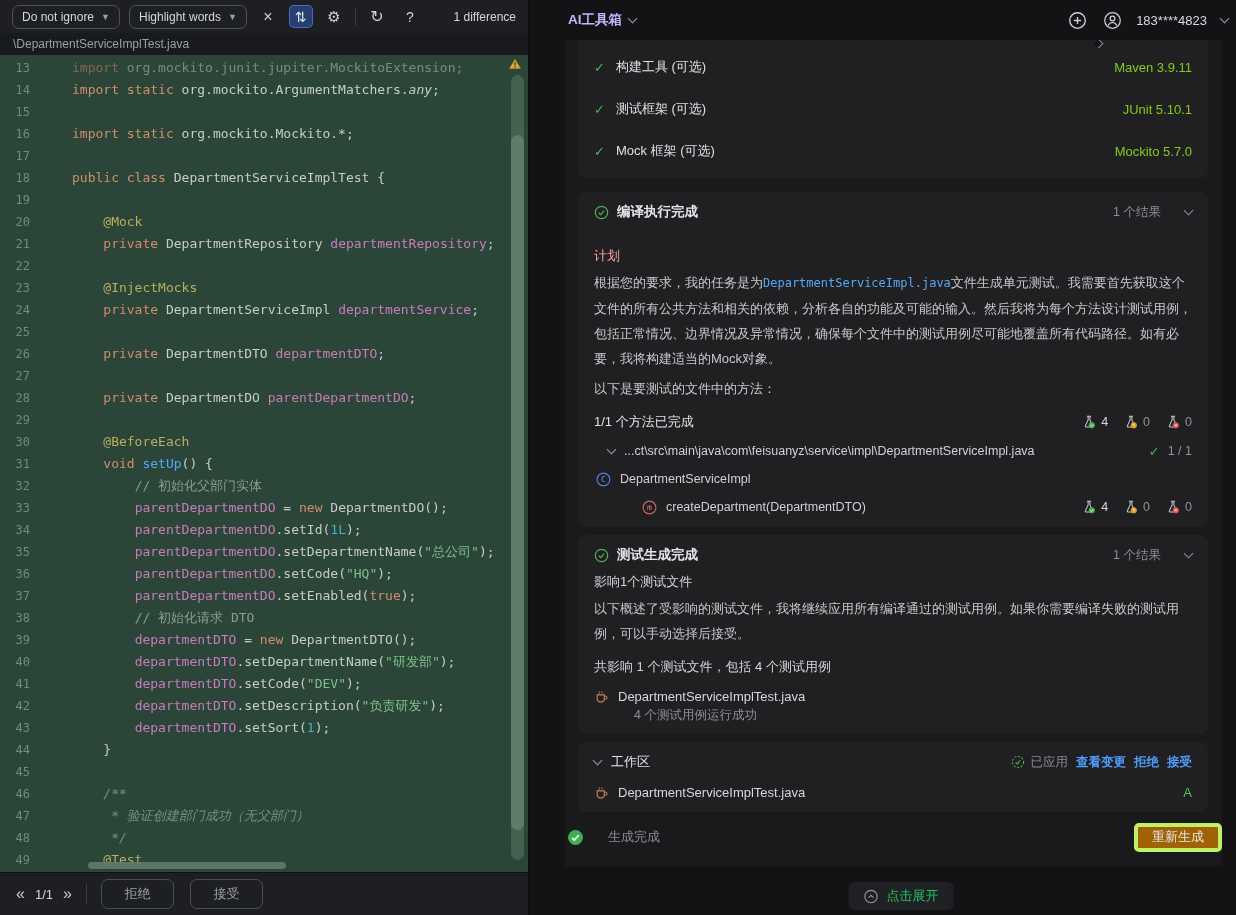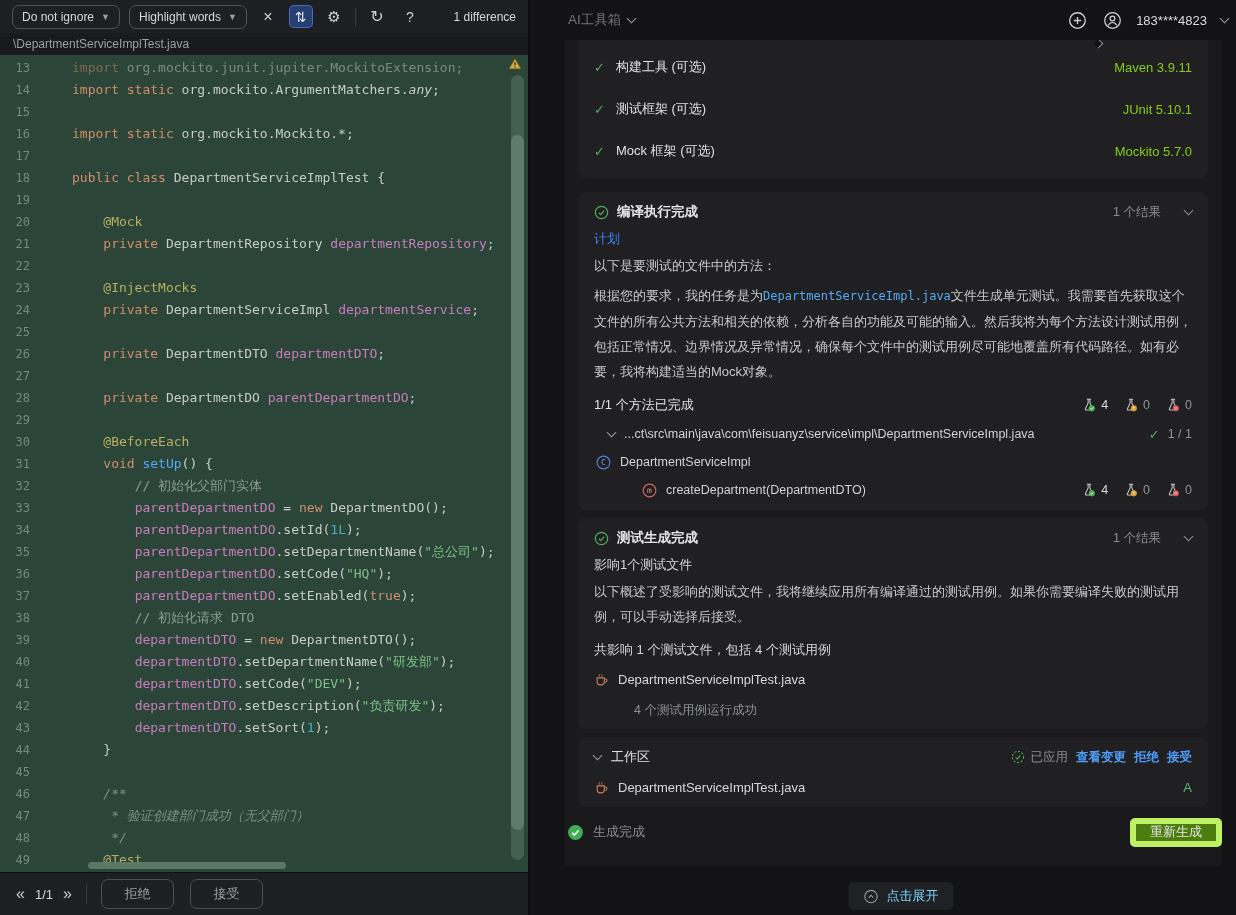--- a/index.html
+++ b/index.html
@@ -33,63 +33,63 @@
   .diff-footer{height:43px;flex:none;background:#1e1f22;border-top:1px solid #0e0f10;display:flex;align-items:center;padding:0 16px;gap:10px}
   .nav-arrow{color:#c9ccd2;font-size:16px;cursor:pointer;line-height:1}
   .nav-pos{font-size:13px;color:#d5d7dd}
   .df-sep{width:1px;height:20px;background:#3a3d42;margin:0 4px}
   .df-btn{width:73px;height:30px;border:1px solid #4b4e54;border-radius:7px;background:transparent;
           color:#9da0a6;font-size:13px;display:flex;align-items:center;justify-content:center;cursor:pointer;
           font-family:inherit}
   
   .right{position:absolute;left:530px;top:0;width:706px;height:915px;background:#131315;overflow:hidden}
   .rp-header{height:40px;display:flex;align-items:center;padding:0 12px 0 38px;gap:7px}
-  .rp-title{font-size:13.5px;font-weight:400;color:#737373}
+  .rp-title{font-size:13.5px;font-weight:700;color:#c4b5fd}
   .cv{display:inline-block;width:7px;height:7px;border-right:1.6px solid currentColor;border-bottom:1.6px solid currentColor}
   .cv.down{transform:rotate(45deg);margin-top:-4px}
   .cv.right{transform:rotate(-45deg)}
   .rp-actions{margin-left:auto;display:flex;align-items:center;gap:16px;color:#cfd1d5}
   .account{display:flex;align-items:center;gap:14px;font-size:13px;color:#d8dade}
   .account .cv{margin-right:-4px}
   .thread{position:absolute;left:35px;right:14px;top:40px;height:826px;background:#1a1a1c;overflow:hidden}
   .card{background:#202022;border-radius:8px;margin:0 14px 0 13px;padding:10px 16px}
   .card.env{margin-top:-16px;padding-top:6px;padding-bottom:6px}
   .frag{height:16px;position:relative}
   .frag::after{content:"";position:absolute;left:70px;top:2px;width:40px;height:3px;background:#9a9da2;opacity:.55;border-radius:1px}
   .env-row{height:42px;display:flex;align-items:center;font-size:13px}
   .env-check{color:#4db05a;font-size:13px;margin-right:11px}
   .env-label{color:#dfe0e3}
   .env-value{margin-left:auto;color:#84cc16}
   .sec-head{display:flex;align-items:center;gap:8px;height:20px}
   .sec-title{font-size:13.5px;color:#e3e4e7;font-weight:600}
   .sec-result{margin-left:auto;display:flex;align-items:center;gap:24px;color:#8a8d93;font-size:12.5px;cursor:pointer}
-  .plan{color:#3b82f6;font-size:13px;margin-top:8px}
+  .plan{color:#fca5a5;font-size:13px;margin-top:25px}
   .para{color:#c6c8cb;font-size:13px;line-height:25px;margin-top:5px}
   .inline-code{font-family:"DejaVu Sans Mono","Liberation Mono",monospace;color:#56a8f5;font-size:12px}
   .progress-row{display:flex;align-items:center;margin-top:10px;height:22px;color:#e0e1e4;font-size:13px}
   .badges{margin-left:auto;display:flex;gap:16px;align-items:center}
   .badge{display:flex;gap:5px;align-items:center;font-size:12.5px}
   .badge .cnt{color:#8f9296}.badge .cnt.hot{color:#d6d8db}
   .tree-row{display:flex;align-items:center;margin-top:8px;height:20px;font-size:12.5px;color:#cfd1d5;gap:9px}
   .tree-row .stat{margin-left:auto;display:flex;gap:8px;align-items:center;color:#8f9296}
   .ok{color:#4db05a;font-size:13px}
   .muted{color:#8c8f94}
   .subtitle{color:#d4d6d9;font-size:13px;margin-top:8px;height:18px}
   .summary{color:#d4d6d9;font-size:13px;margin-top:12px;height:18px}
   .ws-head{display:flex;align-items:center;gap:10px;height:20px;font-size:13px;color:#e0e2e5}
   .ws-right{margin-left:auto;display:flex;align-items:center;gap:8px;font-size:12.5px}
   .applied{display:flex;align-items:center;gap:6px;color:#8a8d93}
   .lnk{color:#4f9cf8;cursor:pointer;text-decoration:none;font-weight:600}
   .file-badge{margin-left:auto;color:#58b865;font-size:13px}
-  .gen-footer{display:flex;align-items:center;margin:10px 0 0 0;height:30px;gap:9px}
+  .gen-footer{display:flex;align-items:center;margin:10px 0 0 0;height:30px;gap:24px}
   .gen-text{color:#8a8d93;font-size:13px}
-  .regen-btn{margin-left:auto;background:#4d7c0f;border:6px solid #bef264;border-radius:5px;color:#e6e7ea;
+  .regen-btn{margin-left:auto;background:#a16207;border:4px solid #bef264;border-radius:5px;color:#e6e7ea;
              font-size:13px;padding:0 14px;height:29px;display:flex;align-items:center;cursor:pointer;font-family:inherit}
   .expand-btn{position:absolute;left:371px;bottom:5px;transform:translateX(-50%);height:28px;background:#202124;
-              border:none;border-radius:6px;color:#7dd3fc;font-size:13px;padding:0 15px;display:flex;align-items:center;gap:8px;cursor:pointer;font-family:inherit}
+              border:none;border-radius:6px;color:#22c55e;font-size:13px;padding:0 15px;display:flex;align-items:center;gap:8px;cursor:pointer;font-family:inherit}
 </style>
 </head>
 <body>
 
 <div class="app">
 
   <div class="left">
     <div class="toolbar">
       <div class="select">
         <span>Do not ignore</span>
@@ -228,24 +228,24 @@
                 <path d="M5.2 8.3l2 2 3.6-4.2" fill="none" stroke="#4fae5c" stroke-width="1.3"></path>
               </svg>
           </span>
           <span class="sec-title">编译执行完成</span>
           <span class="sec-result">
             <span>1 个结果</span>
             <span class="cv down"></span>
           </span>
         </div>
         <div class="plan">计划</div>
-        <div class="para">以下是要测试的文件中的方法：</div>
         <div class="para">
           <span>根据您的要求，我的任务是为</span><span class="inline-code">DepartmentServiceImpl.java</span><span>文件生成单元测试。我需要首先获取这个文件的所有公共方法和相关的依赖，分析各自的功能及可能的输入。然后我将为每个方法设计测试用例，包括正常情况、边界情况及异常情况，确保每个文件中的测试用例尽可能地覆盖所有代码路径。如有必要，我将构建适当的Mock对象。</span>
         </div>
+        <div class="para">以下是要测试的文件中的方法：</div>
         <div class="progress-row">
           <span>1/1 个方法已完成</span>
           <span class="badges">
               <span class="badge">
                 <svg width="14" height="14" viewBox="0 0 16 16">
                   <path d="M5.6 1.5h4.8M7 1.5v4.1L3.9 12.2a1.1 1.1 0 0 0 1 1.6h6.2a1.1 1.1 0 0 0 1-1.6L9 5.6V1.5" fill="none" stroke="#c2c5ca" stroke-width="1.2"></path>
                   <circle cx="11.2" cy="11.8" r="3.5" fill="#4caf50"></circle>
                   <path d="M9.7 11.9l1 1 1.9-2" stroke="#fff" stroke-width="1.1" fill="none"></path>
                 </svg>
                 <span class="cnt hot">4</span>
@@ -342,21 +342,21 @@
         <div class="tree-row" style="margin-top:10px">
           <span style="display:flex">
             <svg viewBox="0 0 16 16" width="15" height="15">
                 <path d="M3.4 6.3h7.6v4.3a3.1 3.1 0 0 1-3.1 3.1H6.5a3.1 3.1 0 0 1-3.1-3.1Z" fill="none" stroke="#c97f54" stroke-width="1.2"></path>
                 <path d="M11 7.4h1.1a1.75 1.75 0 0 1 0 3.5H11" fill="none" stroke="#c97f54" stroke-width="1.1"></path>
                 <path d="M5.7 2.4c.8.9-.8 1.4 0 2.5M8.4 2.4c.8.9-.8 1.4 0 2.5" stroke="#c97f54" stroke-width="1" fill="none"></path>
               </svg>
           </span>
           <span style="color:#d6d8db;font-size:13px">DepartmentServiceImplTest.java</span>
         </div>
-        <div class="tree-row muted" style="padding-left:40px;margin-top:12px;height:18px">
+        <div class="tree-row muted" style="padding-left:40px;margin-top:0;height:18px">
           <span class="cv right" style="color:#8c8f94"></span>
           <span>4 个测试用例运行成功</span>
         </div>
       </div>
 
       <div class="card" style="margin-top:8px">
         <div class="ws-head">
           <span class="cv down" style="color:#9a9da2"></span>
           <span>工作区</span>
           <span class="ws-right">

